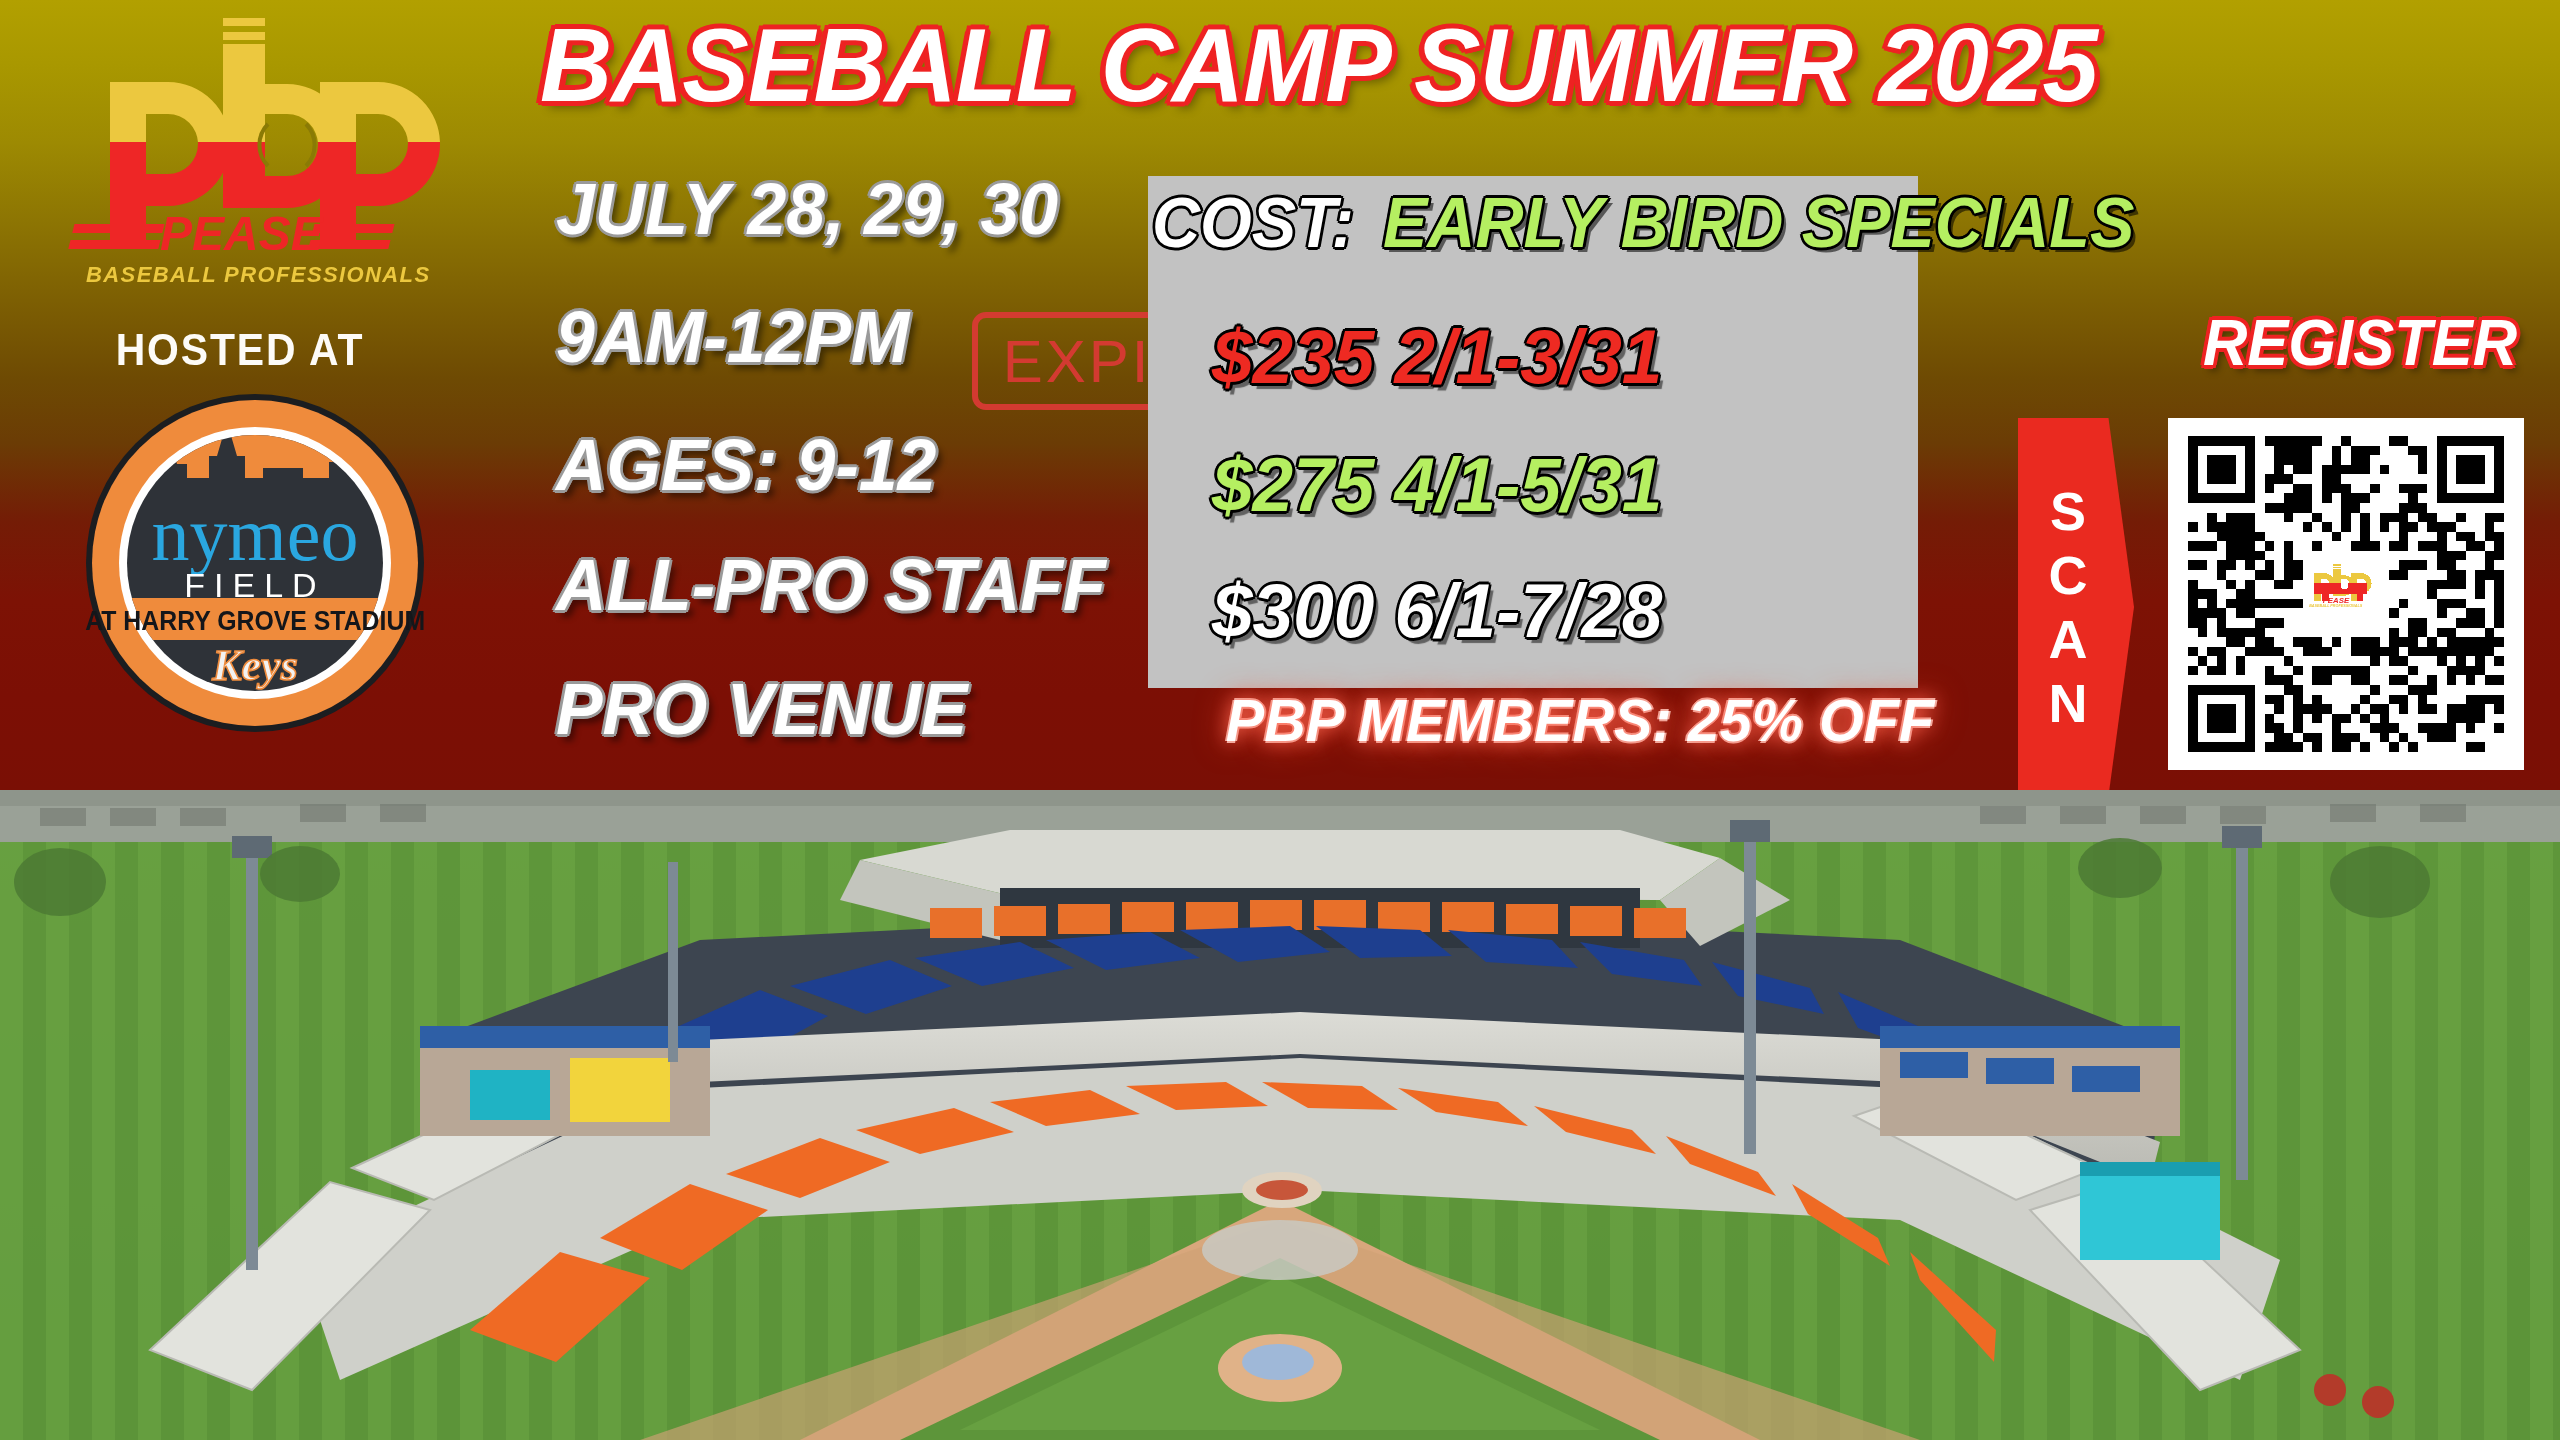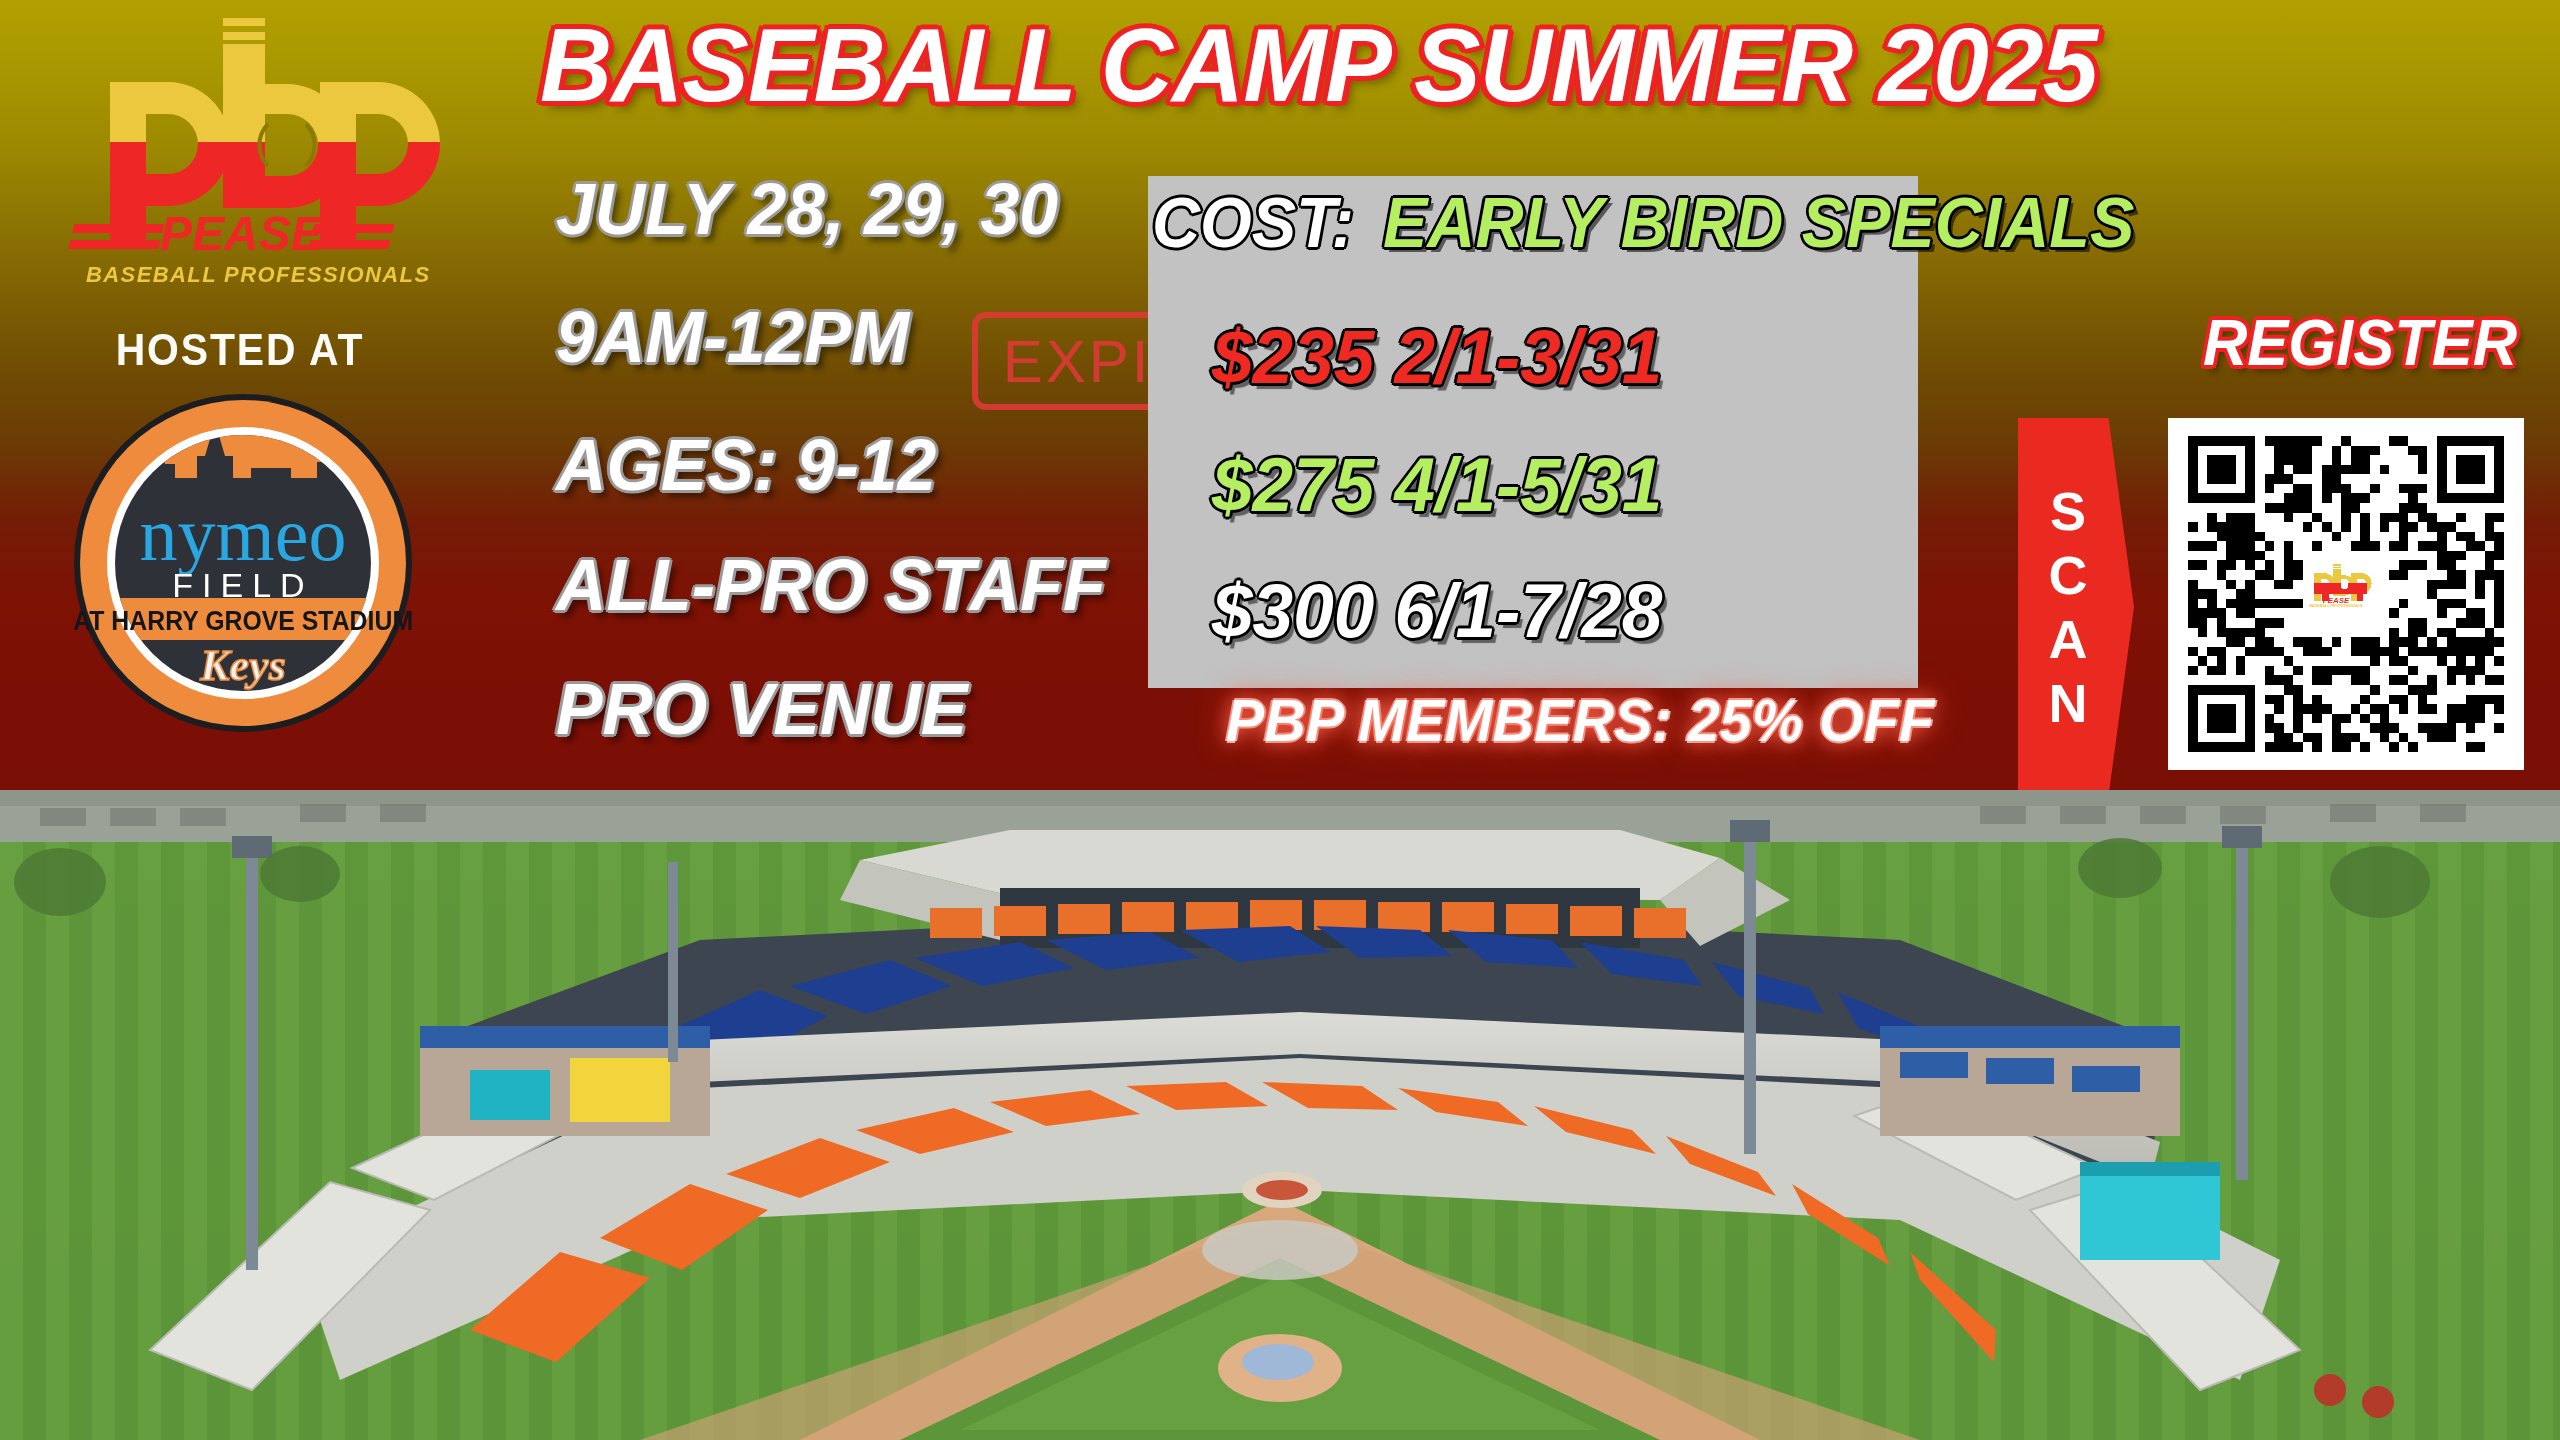--- a/index.html
+++ b/index.html
@@ -23,21 +23,21 @@
 
   
   #hosted-at {
     position:absolute; left:0; top:325px; width:480px; text-align:center;
     font-family:"Liberation Sans", sans-serif;
     font-weight:bold; font-size:44px; letter-spacing:2px; color:#fdfbf7;
     transform:scaleX(0.93);
   }
 
   
-  #nymeo-logo { position:absolute; left:72px; top:392px; width:342px; height:342px; }
+  #nymeo-logo { position:absolute; left:84px; top:392px; width:342px; height:342px; }
 
   
   #title {
     position:absolute; left:540px; top:12px; width:1800px; height:110px;
     font-family:"Liberation Sans", sans-serif;
     font-weight:bold; font-style:italic; font-size:104px;
     line-height:106px; letter-spacing:-1px;
     color:#ffffff; transform:scaleX(0.96); transform-origin:left top;
     white-space:nowrap;
     text-shadow:

